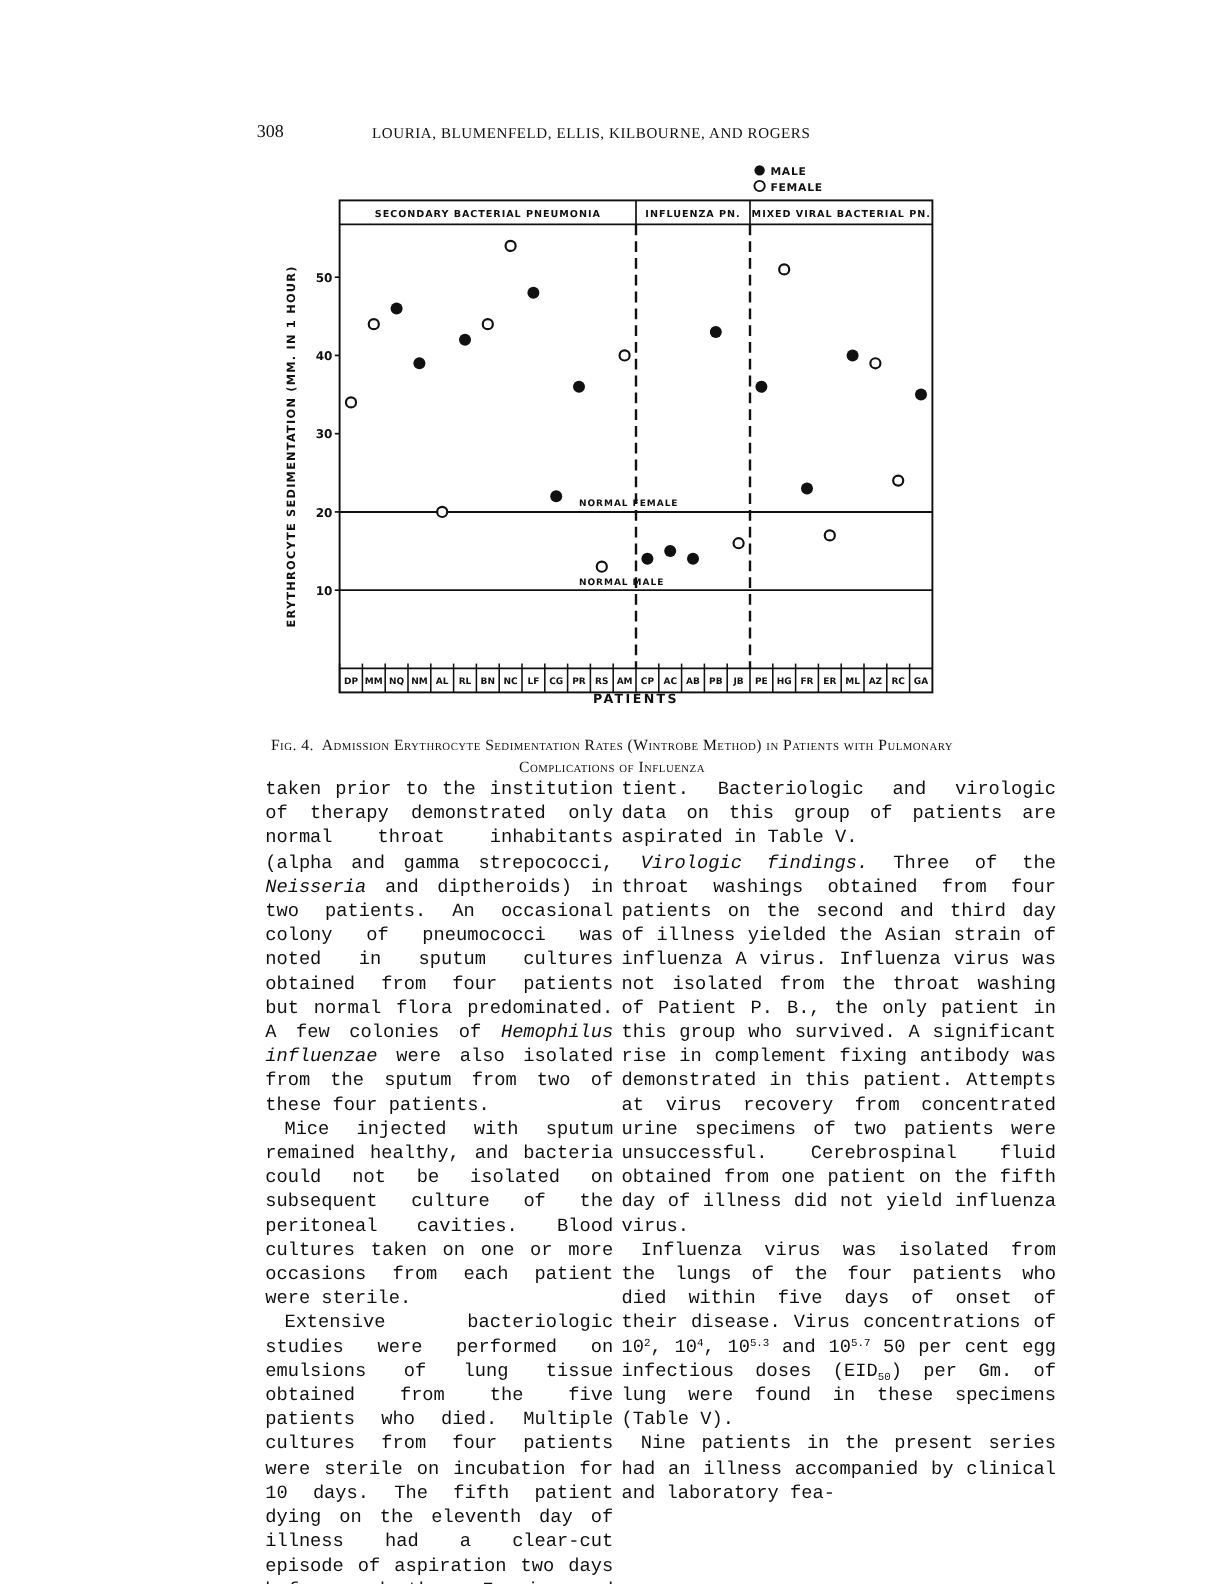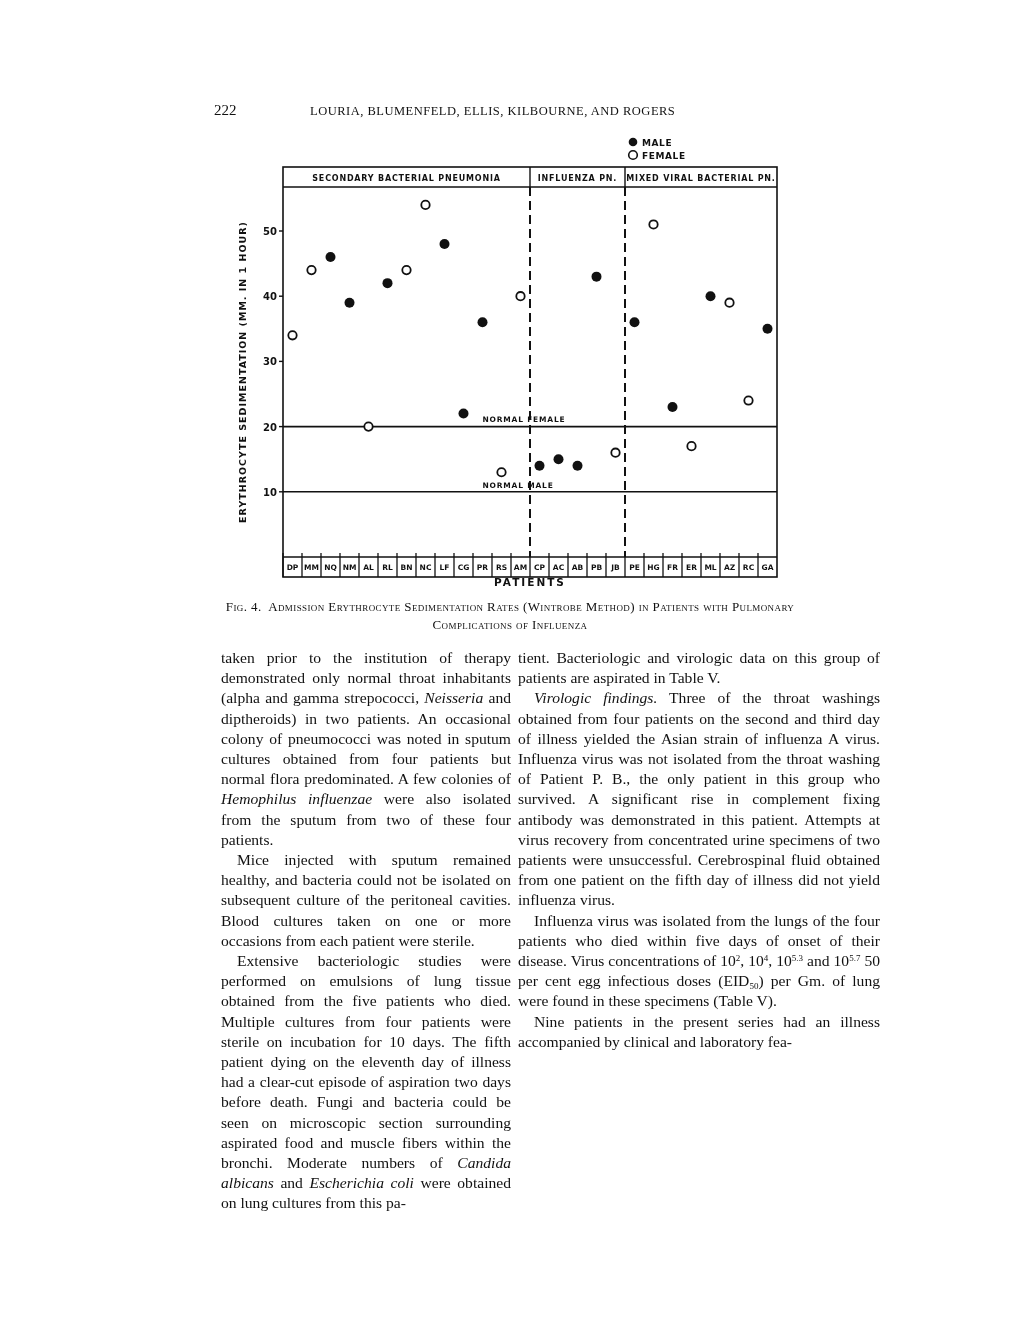--- a/index.html
+++ b/index.html
@@ -1,35 +1,35 @@
 <!DOCTYPE html>
 <html><head>
 <meta charset="utf-8">
 <style>
   html, body { margin: 0; padding: 0; background: #ffffff; }
   body { width: 1020px; height: 1320px; position: relative; overflow: hidden; color: #111; font-family: "Liberation Serif", "DejaVu Serif", serif; }
   .page-num { position: absolute; left: 214px; top: 102px; font-size: 15px; }
   .running-head { position: absolute; left: 310px; top: 104px; font-size: 12.5px; letter-spacing: 0.5px; font-weight: normal; }
   #fig { position: absolute; left: 0; top: 0; }
-  .caption { position: absolute; left: 200px; width: 620px; top: 598px; text-align: center; font-size: 13px; line-height: 18px; font-variant: small-caps; letter-spacing: 0.4px; }
+  .caption { position: absolute; left: 200px; width: 620px; top: 612px; text-align: center; font-size: 13px; line-height: 18px; font-variant: small-caps; letter-spacing: 0.4px; }
   .col { position: absolute; top: 648px; width: 290px; font-size: 15.6px; line-height: 20.2px; text-align: justify; }
-  .col p { margin: 0; text-indent: 16px; }
+  .col p { margin: 0; text-indent: 16px; font-family: Liberation Mono, monospace; }
   .col p.noindent { text-indent: 0; }
   .col-left { left: 221px; }
   .col-right { left: 518px; width: 362px; }
   .col i { font-style: italic; }
   .section-head { font-style: italic; margin-top: 18px !important; margin-bottom: 6px !important; text-indent: 0 !important; }
   sup { font-size: 9px; vertical-align: 5px; line-height: 0; }
   sub { font-size: 9px; vertical-align: -3px; line-height: 0; }
   svg text { font-family: "DejaVu Sans", "Liberation Sans", sans-serif; font-weight: bold; fill: #111; }
 </style>
 </head>
 <body>
 
-<div class="page-num">222</div>
+<div class="page-num">308</div>
 <div class="running-head">LOURIA, BLUMENFELD, ELLIS, KILBOURNE, AND ROGERS</div>
 
 <svg id="fig" width="1020" height="600">
   <g id="frame">
       <rect x="283" y="167" width="494" height="410" fill="none" stroke="#111" stroke-width="1.6"></rect>
       <line x1="283" y1="187" x2="777" y2="187" stroke="#111" stroke-width="1.4"></line>
       <line x1="283" y1="557" x2="777" y2="557" stroke="#111" stroke-width="1.4"></line>
     </g>
   <g id="header">
       <text x="406.5" y="181" font-size="8" text-anchor="middle" letter-spacing="0.8">SECONDARY BACTERIAL PNEUMONIA</text>

